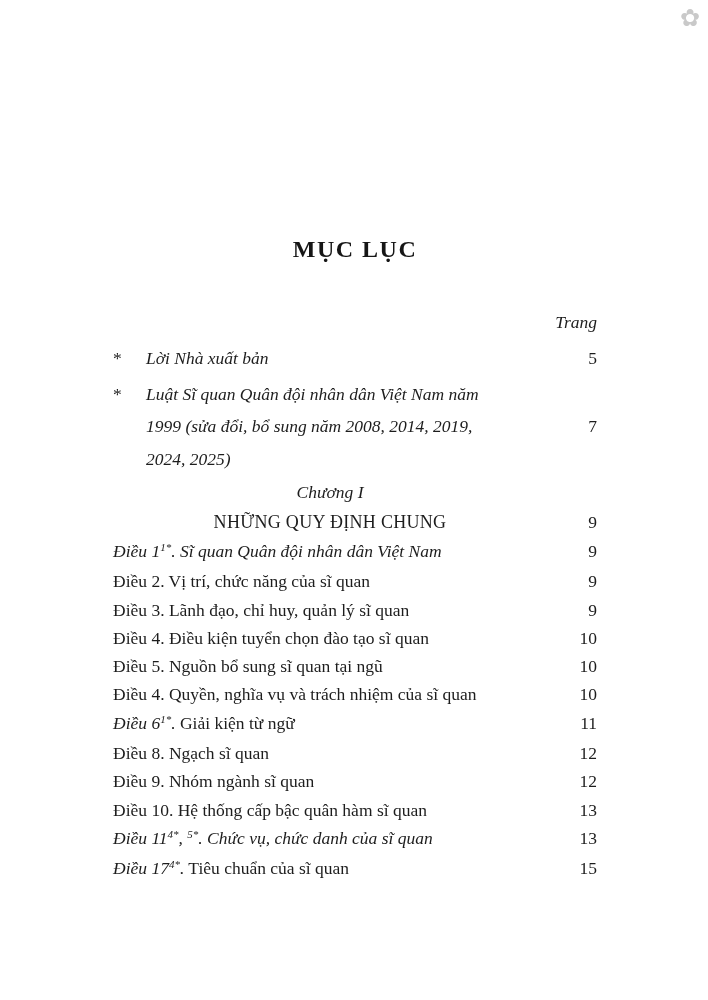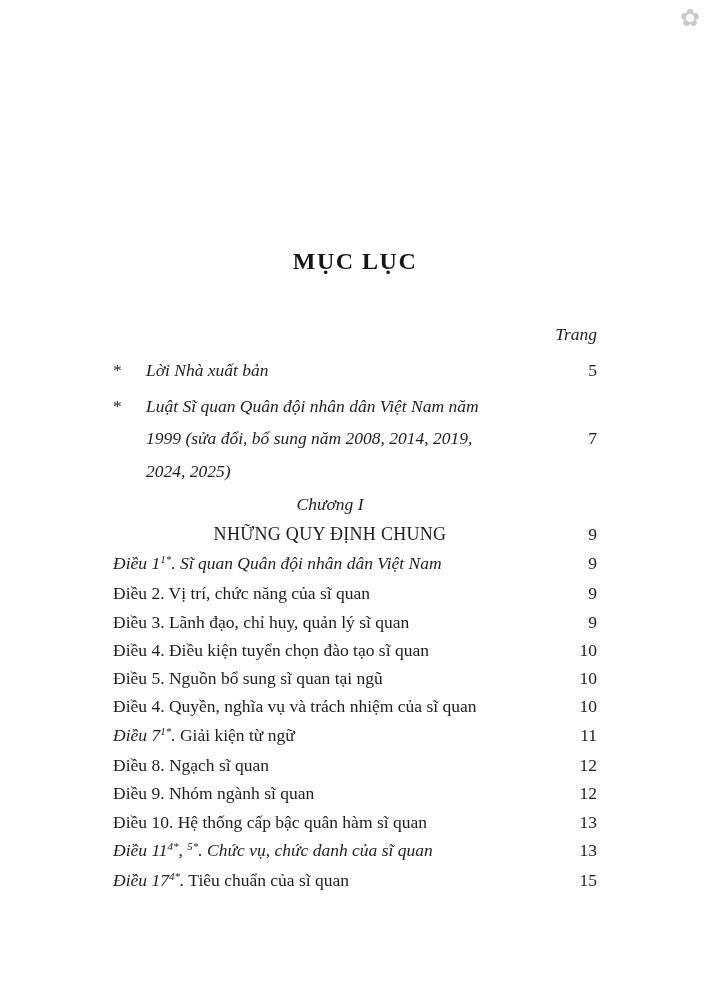--- a/index.html
+++ b/index.html
@@ -13,21 +13,21 @@
     font-family:"Liberation Serif","DejaVu Serif",serif;
     color:#1d1d1d;
     overflow:hidden;
   }
   .flower{
     position:absolute;top:4px;right:8px;
     font-size:24px;line-height:28px;
     font-family:"DejaVu Sans",sans-serif;
   }
   .title{
-    margin:12px;text-align:center;
+    margin:0;text-align:center;
     font-size:24px;font-weight:700;letter-spacing:1.5px;
     line-height:30px;color:#161616;
   }
   .trang{
     margin-top:48px;text-align:right;
     font-style:italic;font-size:17.5px;line-height:20px;
   }
   .front{margin-top:10px;}
   .front-row{display:flex;margin-bottom:3px;font-style:italic;font-size:17.5px;}
   .bullet{flex:0 0 25px;font-style:normal;line-height:32px;}
@@ -105,21 +105,21 @@
       </div>
       <div class="article-row">
         <div class="article-label"><span>Điều 5. Nguồn bổ sung sĩ quan tại ngũ</span></div>
         <div class="article-page">10</div>
       </div>
       <div class="article-row">
         <div class="article-label"><span>Điều 4. Quyền, nghĩa vụ và trách nhiệm của sĩ quan</span></div>
         <div class="article-page">10</div>
       </div>
       <div class="article-row">
-        <div class="article-label"><span class="it ">Điều 7</span><span class="it sup">1*</span><span class="it ">.</span><span> Giải kiện từ ngữ</span></div>
+        <div class="article-label"><span class="it ">Điều 6</span><span class="it sup">1*</span><span class="it ">.</span><span> Giải kiện từ ngữ</span></div>
         <div class="article-page">11</div>
       </div>
       <div class="article-row">
         <div class="article-label"><span>Điều 8. Ngạch sĩ quan</span></div>
         <div class="article-page">12</div>
       </div>
       <div class="article-row">
         <div class="article-label"><span>Điều 9. Nhóm ngành sĩ quan</span></div>
         <div class="article-page">12</div>
       </div>

